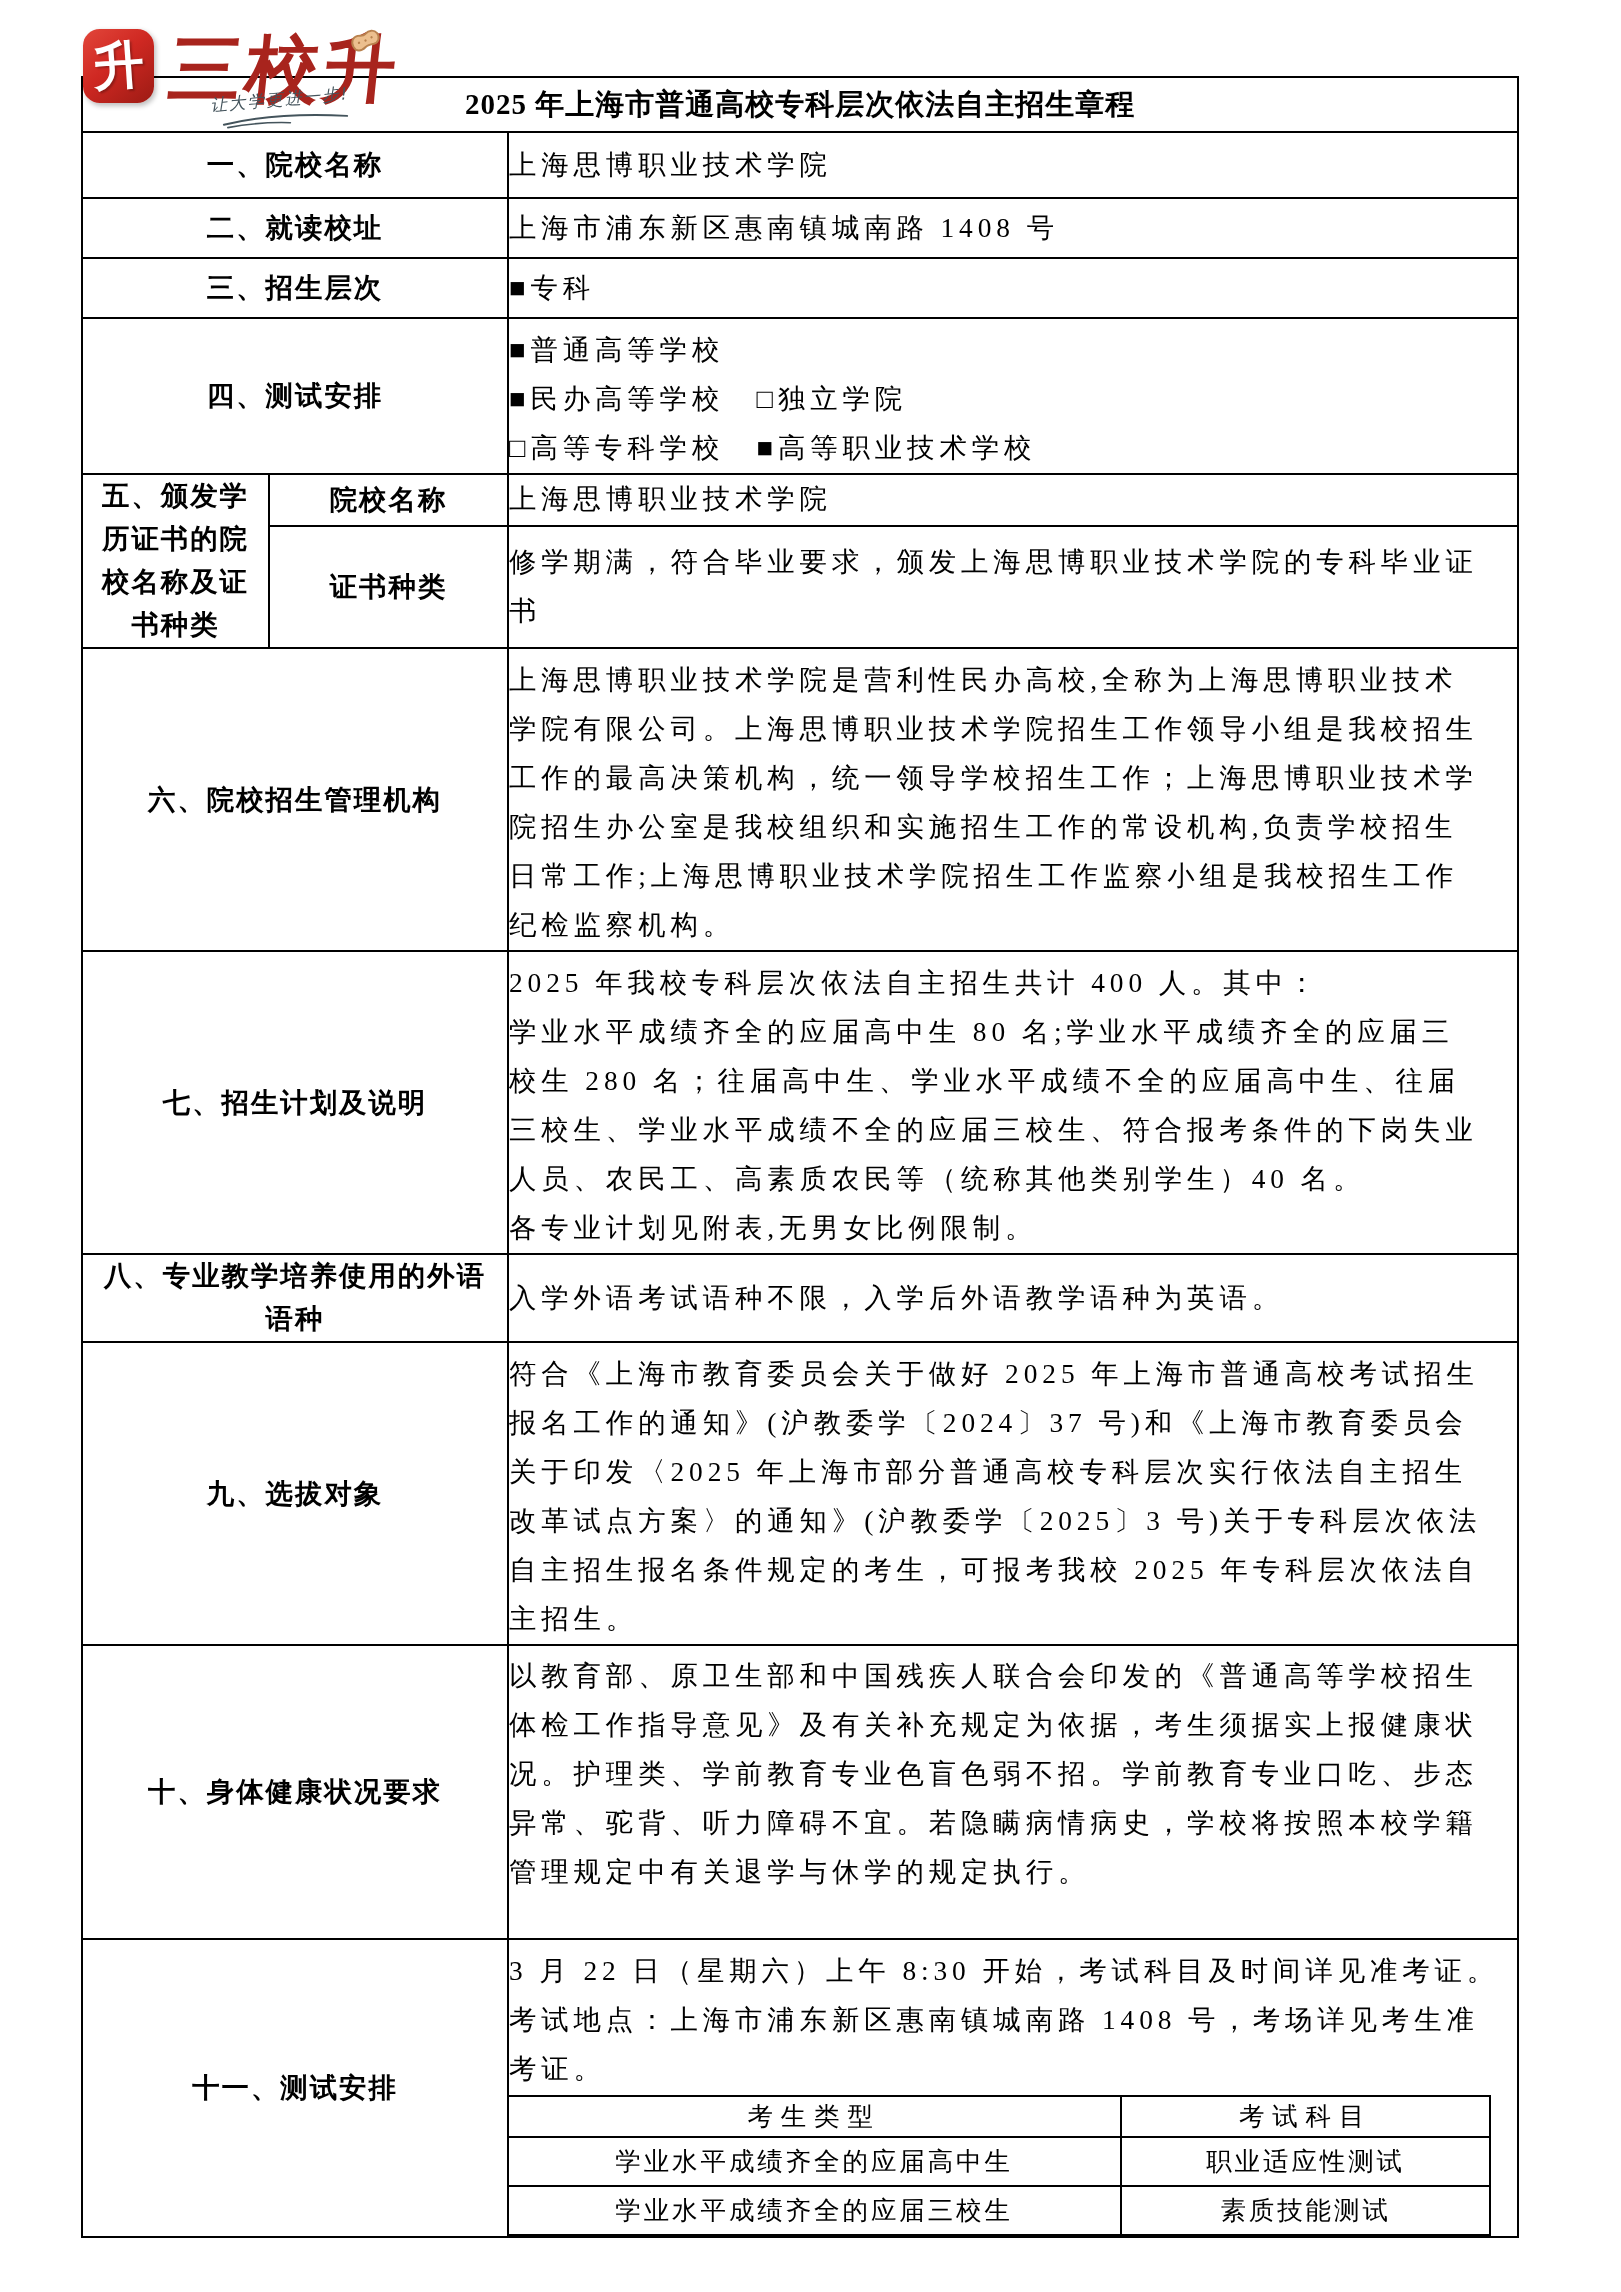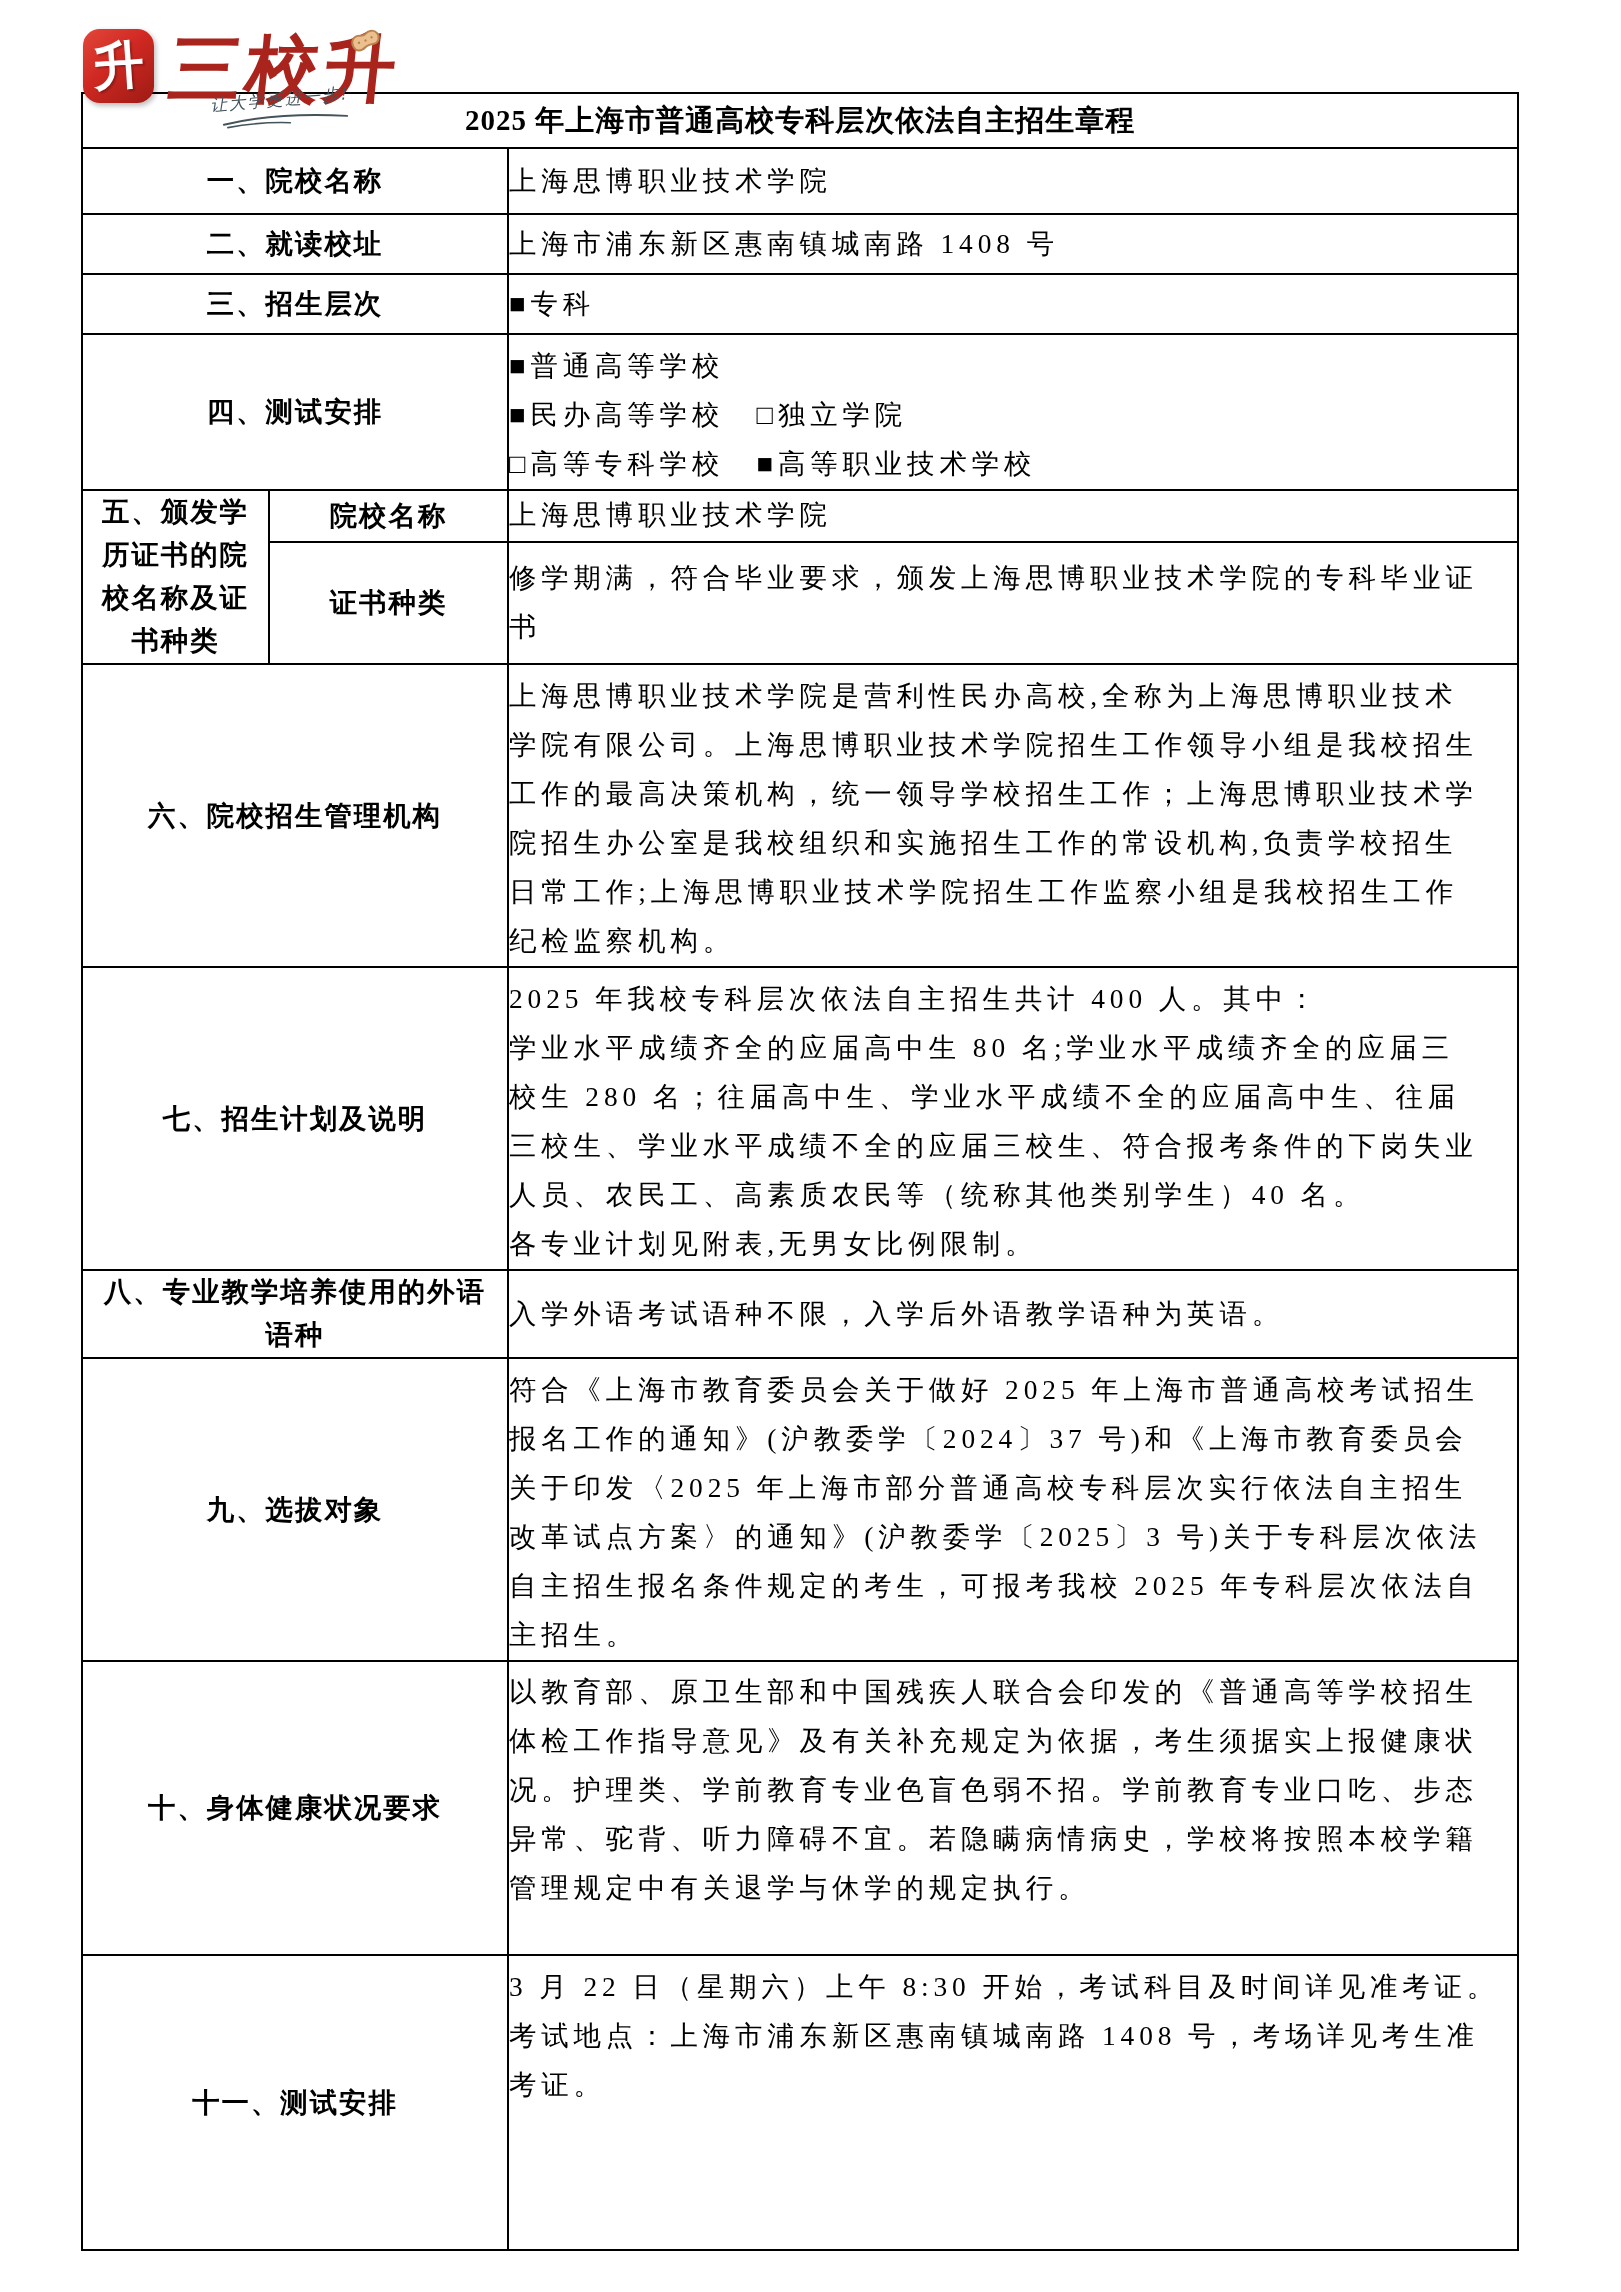--- a/index.html
+++ b/index.html
@@ -2,21 +2,21 @@
 <html><head>
 <meta charset="utf-8">
 <style>
   html,body{margin:0;padding:0;background:#ffffff;}
   .page{
     position:relative;width:1621px;height:2293px;background:#fff;overflow:hidden;
     font-family:"Liberation Serif","DejaVu Serif",serif;color:#000;
   }
   
   table.doc{
-    position:absolute;left:81px;top:92px;width:1438px;
+    position:absolute;left:81px;top:76px;width:1438px;
     border-collapse:collapse;table-layout:fixed;border:2.9px solid #000;
   }
   table.doc td{border:2px solid #000;padding:0;overflow:hidden;}
   td.title-cell{
     border-bottom:2.9px solid #000;text-align:center;vertical-align:middle;
     font-weight:bold;font-size:29px;letter-spacing:1px;
   }
   td.lbl{
     text-align:center;vertical-align:middle;font-weight:bold;
     font-size:27.4px;letter-spacing:2px;
@@ -188,20 +188,40 @@
         <div class="ln">管理规定中有关退学与休学的规定执行。</div>
       </td>
     </tr>
 
     <tr style="height:295px">
       <td colspan="2" class="lbl">十一、测试安排</td>
       <td class="val multi">
         <div class="ln">3 月 22 日（星期六）上午 8:30 开始，考试科目及时间详见准考证。</div>
         <div class="ln">考试地点：上海市浦东新区惠南镇城南路 1408 号，考场详见考生准</div>
         <div class="ln">考证。</div>
+        <table class="inner">
+          <colgroup>
+                <col style="width:614px">
+                <col>
+              </colgroup>
+          <tbody>
+                <tr class="ihead">
+            <td>考生类型</td>
+            <td>考试科目</td>
+          </tr>
+          <tr>
+            <td>学业水平成绩齐全的应届高中生</td>
+            <td>职业适应性测试</td>
+          </tr>
+          <tr>
+            <td>学业水平成绩齐全的应届三校生</td>
+            <td>素质技能测试</td>
+          </tr>
+        </tbody>
+            </table>
       </td>
     </tr>
   </tbody>
     </table>
 
   <div class="logo-icon">
     <span class="glyph">升</span>
   </div>
   <div class="brand">三校升</div>
   <svg class="peanut" width="47" height="37" viewBox="0 0 48 38">

